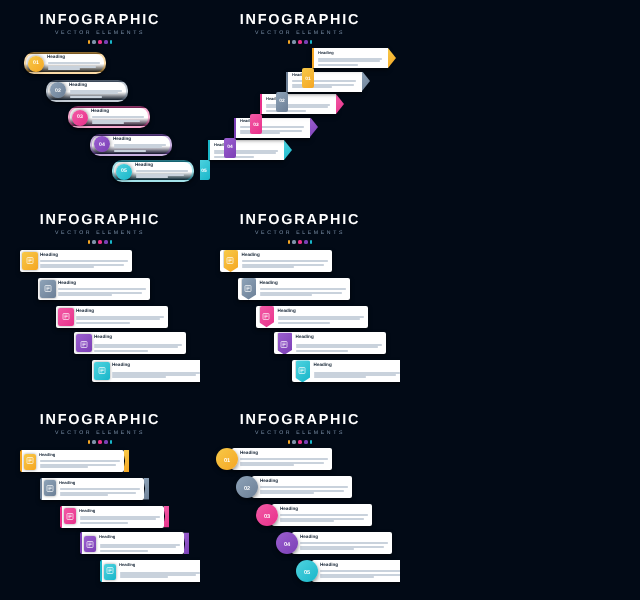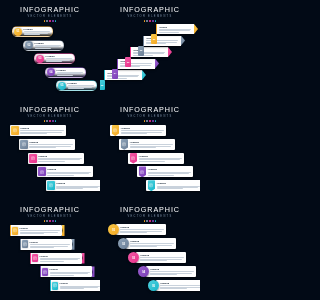--- a/index.html
+++ b/index.html
@@ -14,21 +14,21 @@
   .p00 { left:0;   top:0;   }
   .p10 { left:100px; top:0; }
   .p01 { left:0;   top:100px; }
   .p11 { left:100px; top:100px; }
   .p02 { left:0;   top:200px; }
   .p12 { left:100px; top:200px; }
 
   
   .hdr { position:absolute; left:0; top:6px; width:100%; text-align:center; }
   .hdr .t {
-    font-size:7.2px; letter-spacing:.9px; font-weight:normal;
+    font-size:7.2px; letter-spacing:.9px; font-weight:bold;
     color:#ffffff; line-height:8px; white-space:nowrap;
   }
   .hdr .s {
     font-size:2.6px; letter-spacing:1.3px; color:#7e93ab;
     line-height:4px; white-space:nowrap; margin-top:.5px;
   }
   .hdr .dots { margin-top:1.5px; display:flex; justify-content:center; gap:1.2px; }
   .hdr .dots i { width:1.6px; height:1.6px; border-radius:50%; display:block; }
 
   

